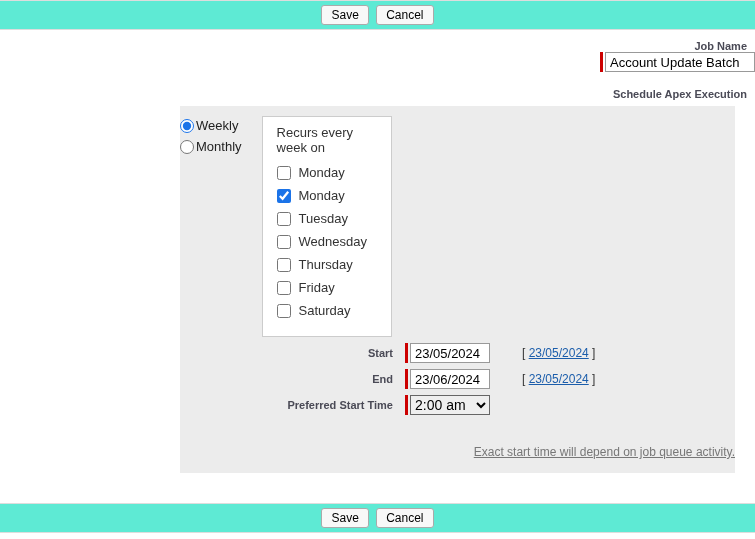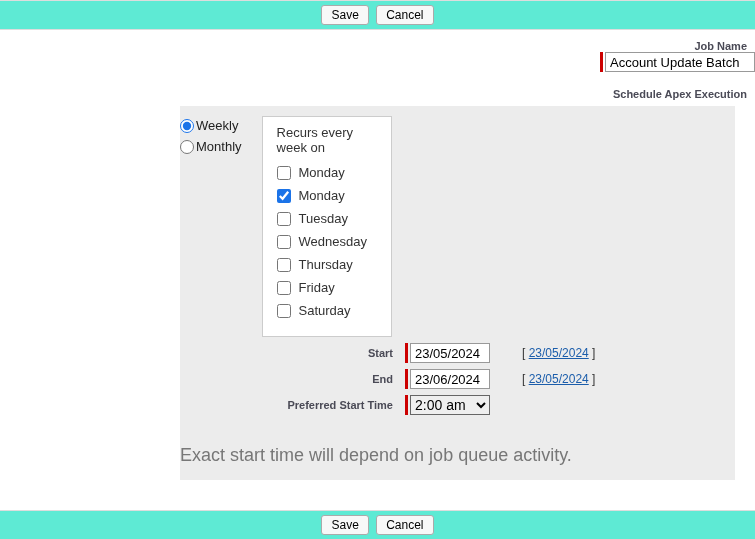--- a/index.html
+++ b/index.html
@@ -90,21 +90,21 @@
     padding:8px 14px 10px 14px;
     width: 130px;
     font-size:13px;
   }
   .recur-box .title { margin-bottom:10px; }
   .recur-box label { display:flex; align-items:center; gap:8px; margin: 8px 0; font-size:13px;}
   .date-input { width:80px; height:20px; border:1px solid #999; font-size:13px; padding:1px 4px;}
   .date-link { margin-left:12px; font-size:12px; color:#333;}
   .date-link a { color:#1b5dab; text-decoration:underline; cursor:pointer;}
   select.time-sel { height:20px; border:1px solid #666; font-size:14px; width:80px;}
-  .note { text-align:left; color:#777; font-size:18px; margin-top:30px;}
+  .note { text-align:right; color:#777; font-size:12px; margin-top:30px;text-decoration:underline;}
   input[type=checkbox], input[type=radio]{ width:14px; height:14px; margin:0; cursor:pointer;}
   input[type=checkbox]{ accent-color:#1b73e8; }
   input[type=radio]{ accent-color:#1b73e8; }
   .spacer-bottom { height:30px; }
 </style>
 </head>
 <body>
 
 <div class="button-bar">
   <button class="btn">Save</button>

